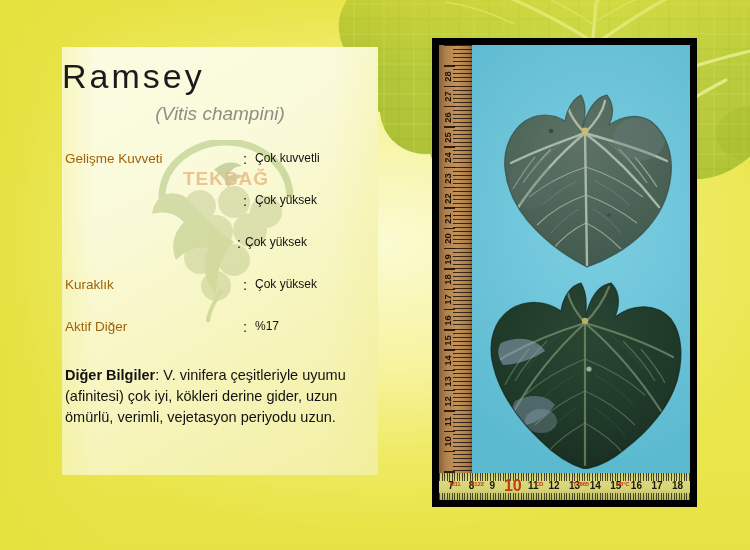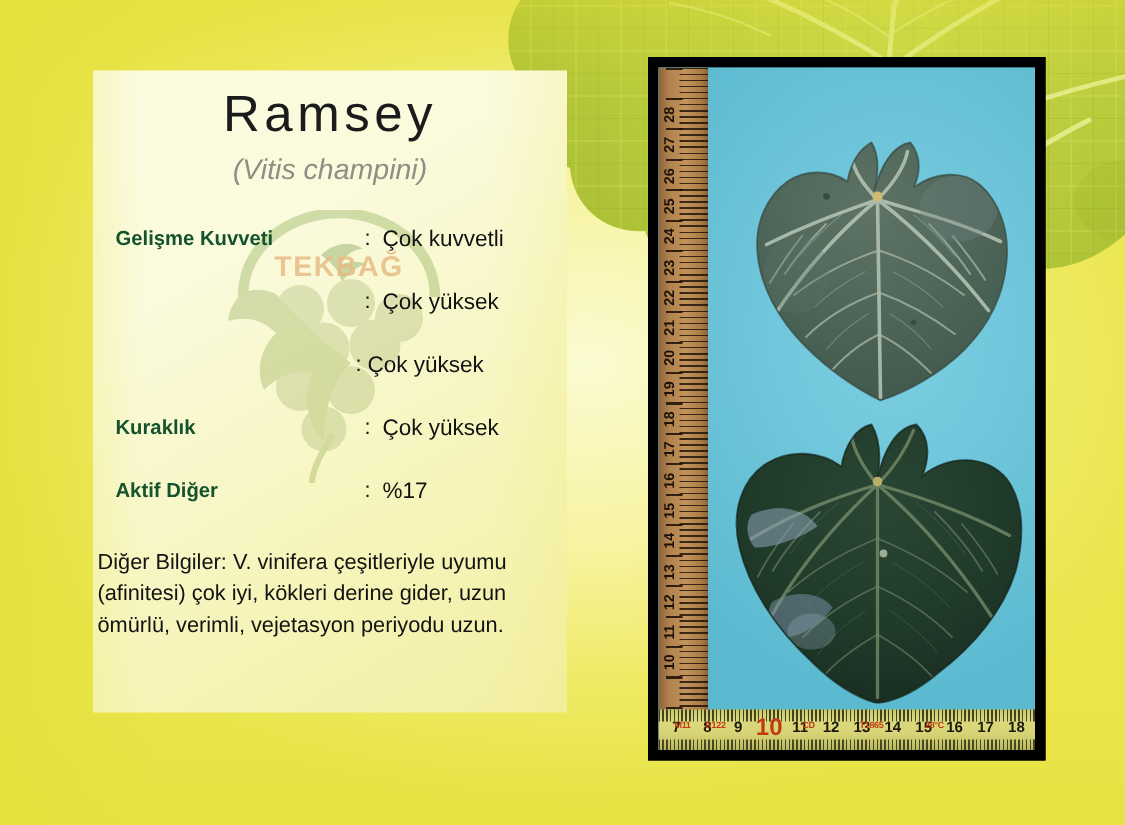--- a/index.html
+++ b/index.html
@@ -95,21 +95,20 @@
     left: 62px;
     top: 47px;
     width: 316px;
     height: 428px;
   }
   .title {
     position: absolute;
     left: 0;
     top: 10px;
     width: 316px;
-    text-align: center;
     font-size: 34px;
     font-weight: 400;
     letter-spacing: 3px;
     color: #1b1b1b;
   }
   .subtitle {
     position: absolute;
     left: 0;
     top: 56px;
     width: 316px;
@@ -127,54 +126,53 @@
   }
   .row {
     position: relative;
     height: 42px;
   }
   .row-label {
     position: absolute;
     left: 0;
     top: 0;
     font-size: 13.5px;
-    font-weight: bold;
-    color: #14532d;
+    font-weight: normal;
+    color: #a16207;
     white-space: nowrap;
-    margin-left: 12px;
   }
   .row-colon {
     position: absolute;
     left: 178px;
     top: 0;
     font-size: 14.5px;
     color: #121212;
   }
   .row-value {
     position: absolute;
     left: 190px;
     top: 0;
-    font-size: 15px;
+    font-size: 12px;
     color: #121212;
     white-space: nowrap;
   }
   
   .row.tight .row-colon { left: 172px; }
   .row.tight .row-value { left: 180px; }
 
   .notes {
     position: absolute;
     left: 3px;
     top: 318px;
     width: 300px;
     font-size: 14.5px;
     line-height: 21px;
     color: #121212;
   }
-  .notes b { font-weight: normal; }
+  .notes b { font-weight: bold; }
 
   
   .photo-frame {
     position: absolute;
     left: 432px;
     top: 38px;
     width: 265px;
     height: 469px;
     background: #000000;
     padding: 0;

